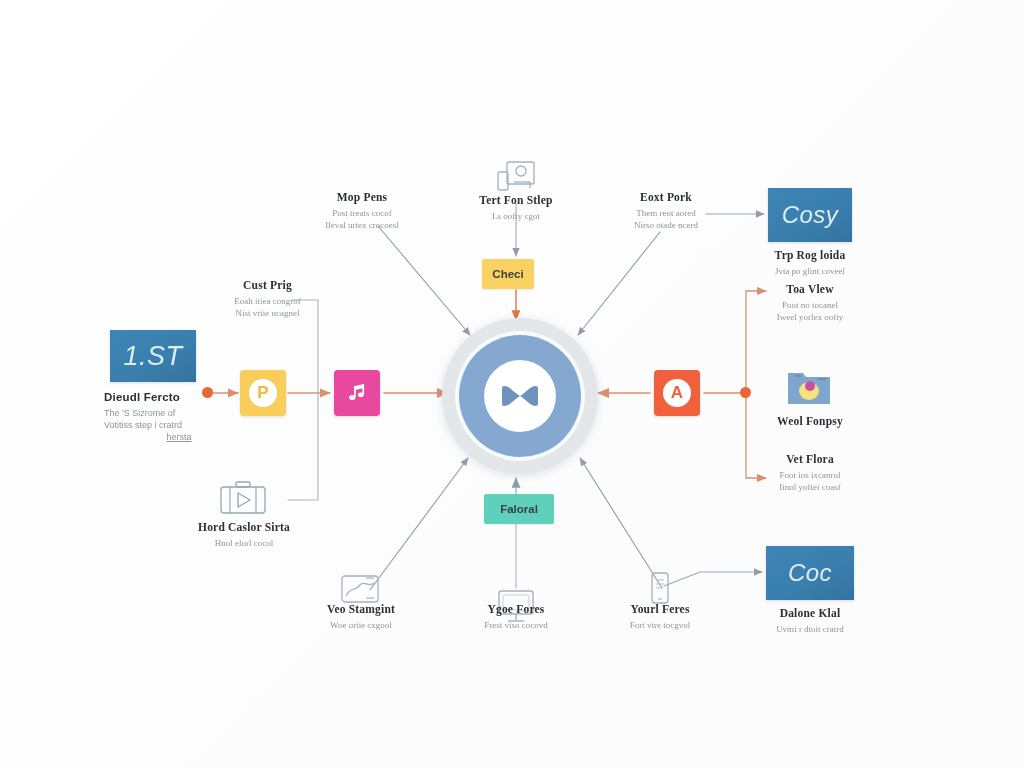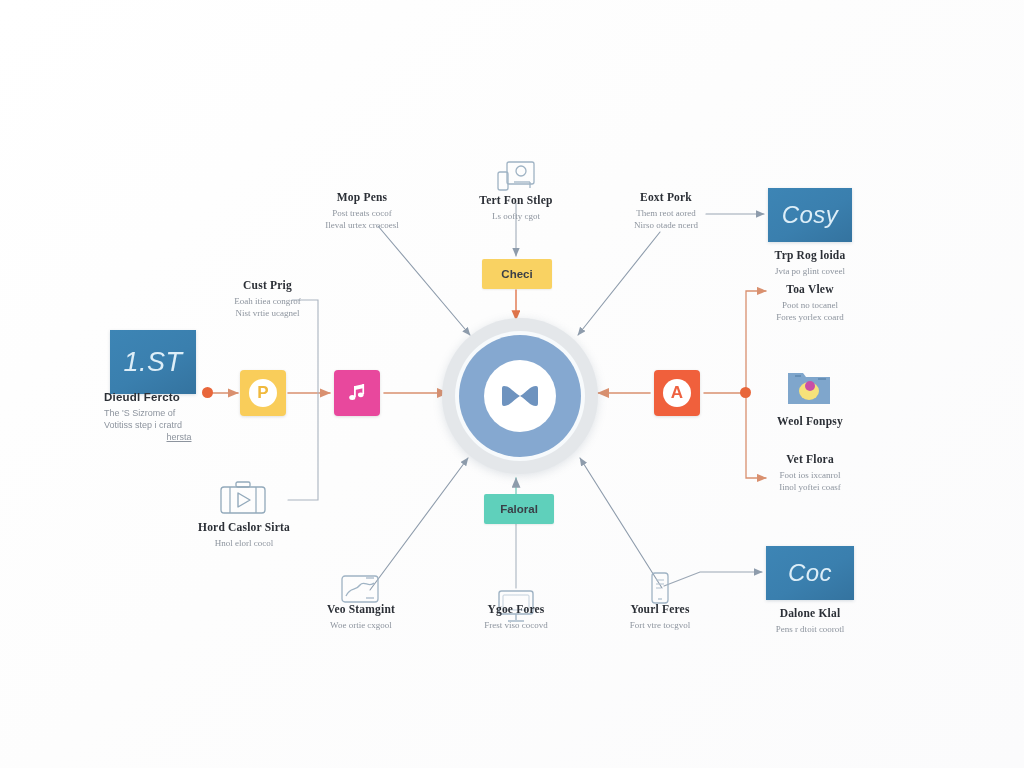--- a/index.html
+++ b/index.html
@@ -217,21 +217,21 @@
     <div class="ring-gap"></div>
     <div class="ring-blue"></div>
     <div class="ring-core">
       <svg class="hub-glyph" viewBox="0 0 40 30">
         <path d="M4,5 C10,5 13,11 20,15 C13,19 10,25 4,25 C2.4,25 2,24 2,22 L2,8 C2,6 2.4,5 4,5 Z
                  M36,5 C30,5 27,11 20,15 C27,19 30,25 36,25 C37.6,25 38,24 38,22 L38,8 C38,6 37.6,5 36,5 Z" fill="#6e93bf"></path>
       </svg>
     </div>
   </div>
 
-  <div class="blue-card" style="left:110px;top:330px;width:86px;height:64px;">
+  <div class="blue-card" style="left:110px;top:330px;width:86px;height:52px;">
     <span>1.ST</span>
   </div>
   <div class="label-block left" style="left:104px;top:390px;width:150px;">
     <p class="lb-title">Dieudl Fercto</p>
     <p class="lb-sub">The 'S Sizrome of</p>
     <p class="lb-sub">Votitiss step i cratrd</p>
     <p class="lb-sub" style="text-align:center;text-decoration:underline;">hersta</p>
   </div>
 
   <div class="blue-card small" style="left:768px;top:188px;width:84px;height:54px;">
@@ -240,42 +240,42 @@
   <div class="label-block center" style="left:730px;top:248px;width:160px;">
     <p class="lb-title">Trp Rog loida</p>
     <p class="lb-sub">Jvta po glint coveel</p>
   </div>
 
   <div class="blue-card small" style="left:766px;top:546px;width:88px;height:54px;">
     <span>Coc</span>
   </div>
   <div class="label-block center" style="left:730px;top:606px;width:160px;">
     <p class="lb-title">Dalone Klal</p>
-    <p class="lb-sub">Pens r dtoit coorotl</p>
+    <p class="lb-sub">Uvmi r dtoit cratrd</p>
   </div>
 
   <div class="tile" style="left:240px;top:370px;background:#f9cd5a;">
     <div class="glyph-circle" style="color:#f0b93d;">P</div>
   </div>
 
   <div class="tile" style="left:334px;top:370px;background:#e8489d;">
     <svg viewBox="0 0 24 24" width="24" height="24">
       <path d="M10,5 L19,3 L19,7 L10,9 Z" fill="#ffffff"></path>
       <rect x="9" y="5" width="1.8" height="11" fill="#ffffff"></rect>
       <rect x="17.4" y="3" width="1.7" height="10" fill="#ffffff"></rect>
       <ellipse cx="7.3" cy="16.6" rx="3.1" ry="2.5" fill="#ffffff"></ellipse>
       <ellipse cx="15.8" cy="13.8" rx="2.9" ry="2.4" fill="#ffffff"></ellipse>
     </svg>
   </div>
 
   <div class="tile" style="left:654px;top:370px;background:#f0603c;">
     <div class="glyph-circle" style="color:#ee6140;">A</div>
   </div>
 
-  <div class="chip" style="left:482px;top:259px;width:70px;background:#f9d262;align-items:center;">
+  <div class="chip" style="left:482px;top:259px;width:52px;background:#f9d262;align-items:center;">
     <span>Checi</span>
   </div>
   <div class="chip" style="left:484px;top:494px;width:70px;background:#5fd0bb;justify-content:center;">
     <span>Faloral</span>
   </div>
 
   <div class="label-block center" style="left:195px;top:278px;width:145px;">
     <p class="lb-title">Cust Prig</p>
     <p class="lb-sub">Eoah itiea congrof</p>
     <p class="lb-sub">Nist vrtie ucagnel</p>
@@ -303,21 +303,21 @@
   </div>
 
   <div class="label-block center" style="left:440px;top:193px;width:152px;">
     <p class="lb-title">Tert Fon Stlep</p>
     <p class="lb-sub">Ls oofty cgot</p>
   </div>
 
   <div class="label-block center" style="left:732px;top:282px;width:156px;">
     <p class="lb-title">Toa Vlew</p>
     <p class="lb-sub">Poot no tocanel</p>
-    <p class="lb-sub">Fores yorlex coard</p>
+    <p class="lb-sub">Iweel yorlex oofty</p>
   </div>
 
   <div class="line-icon" style="left:784px;top:367px;width:50px;height:42px;">
     <svg viewBox="0 0 50 42">
       <path d="M4,6 L19,6 L22,10 L46,10 L46,37 L4,37 Z" fill="#7fa6cc"></path>
       <ellipse cx="25" cy="24" rx="10" ry="9" fill="#f6e27a"></ellipse>
       <circle cx="26" cy="19" r="5" fill="#c94fa6"></circle>
       <line x1="11" y1="9" x2="17" y2="9" stroke="#5c86ad" stroke-width="1.4"></line>
       <line x1="34" y1="12" x2="42" y2="12" stroke="#5c86ad" stroke-width="1.4"></line>
     </svg>

